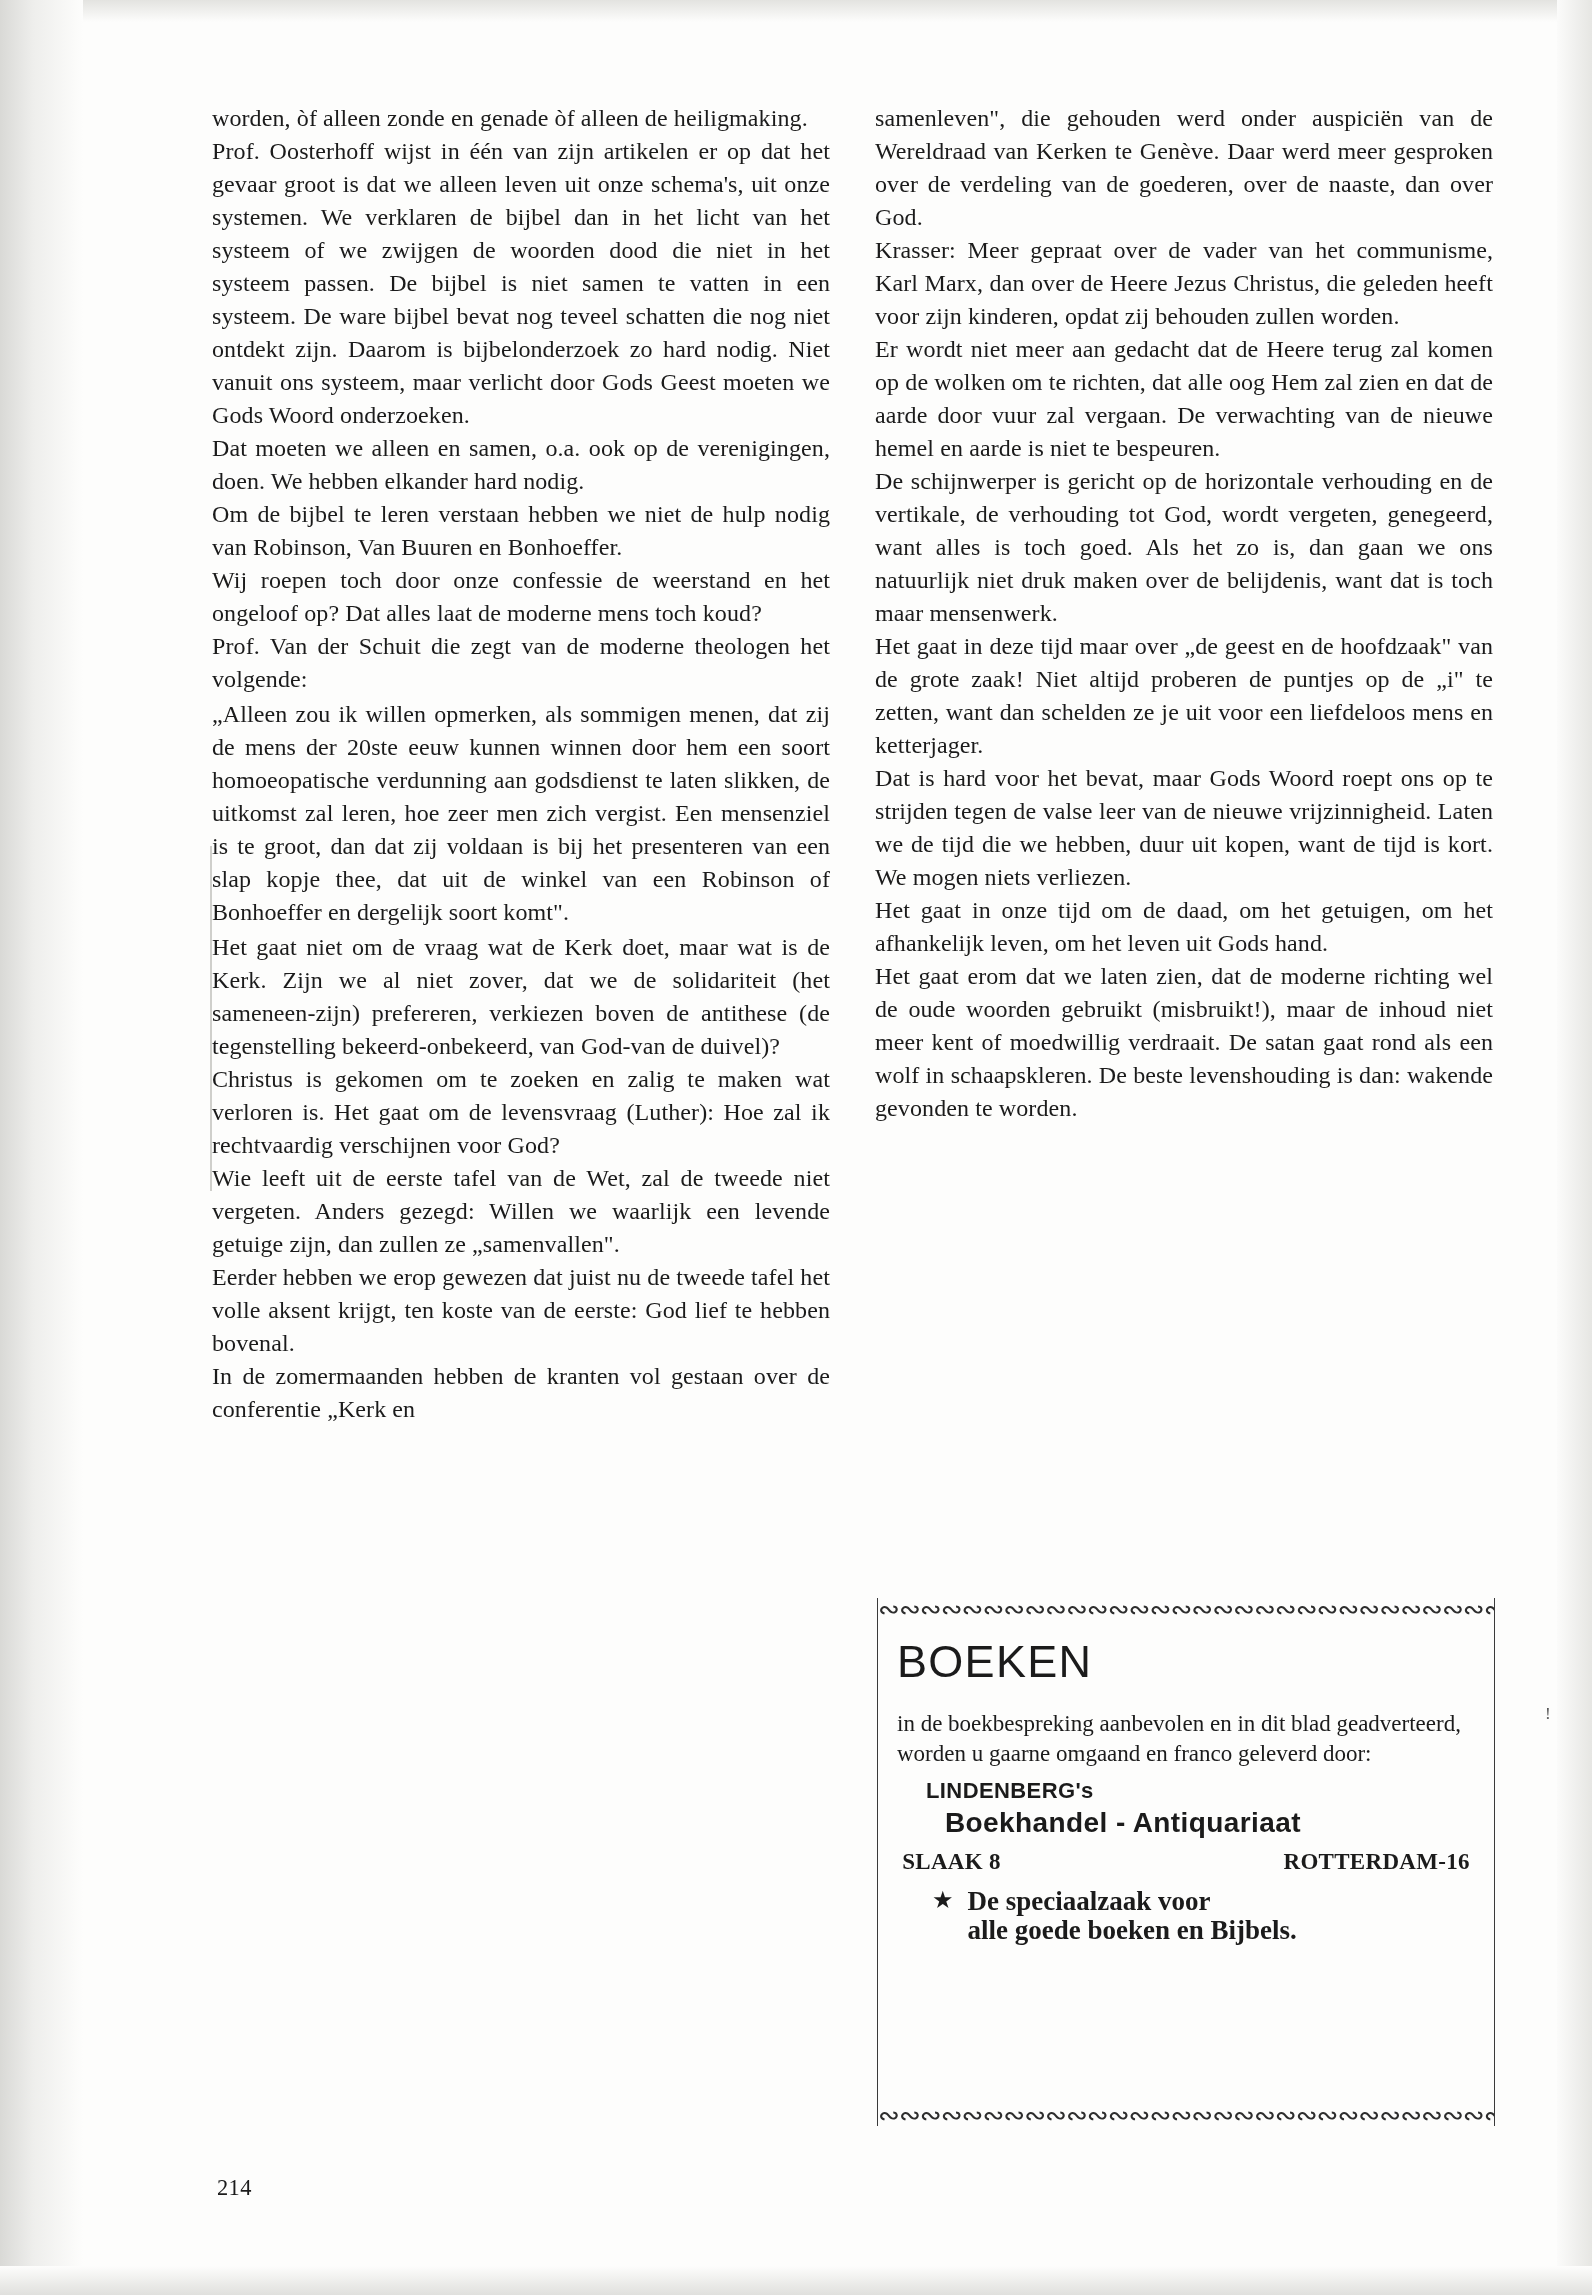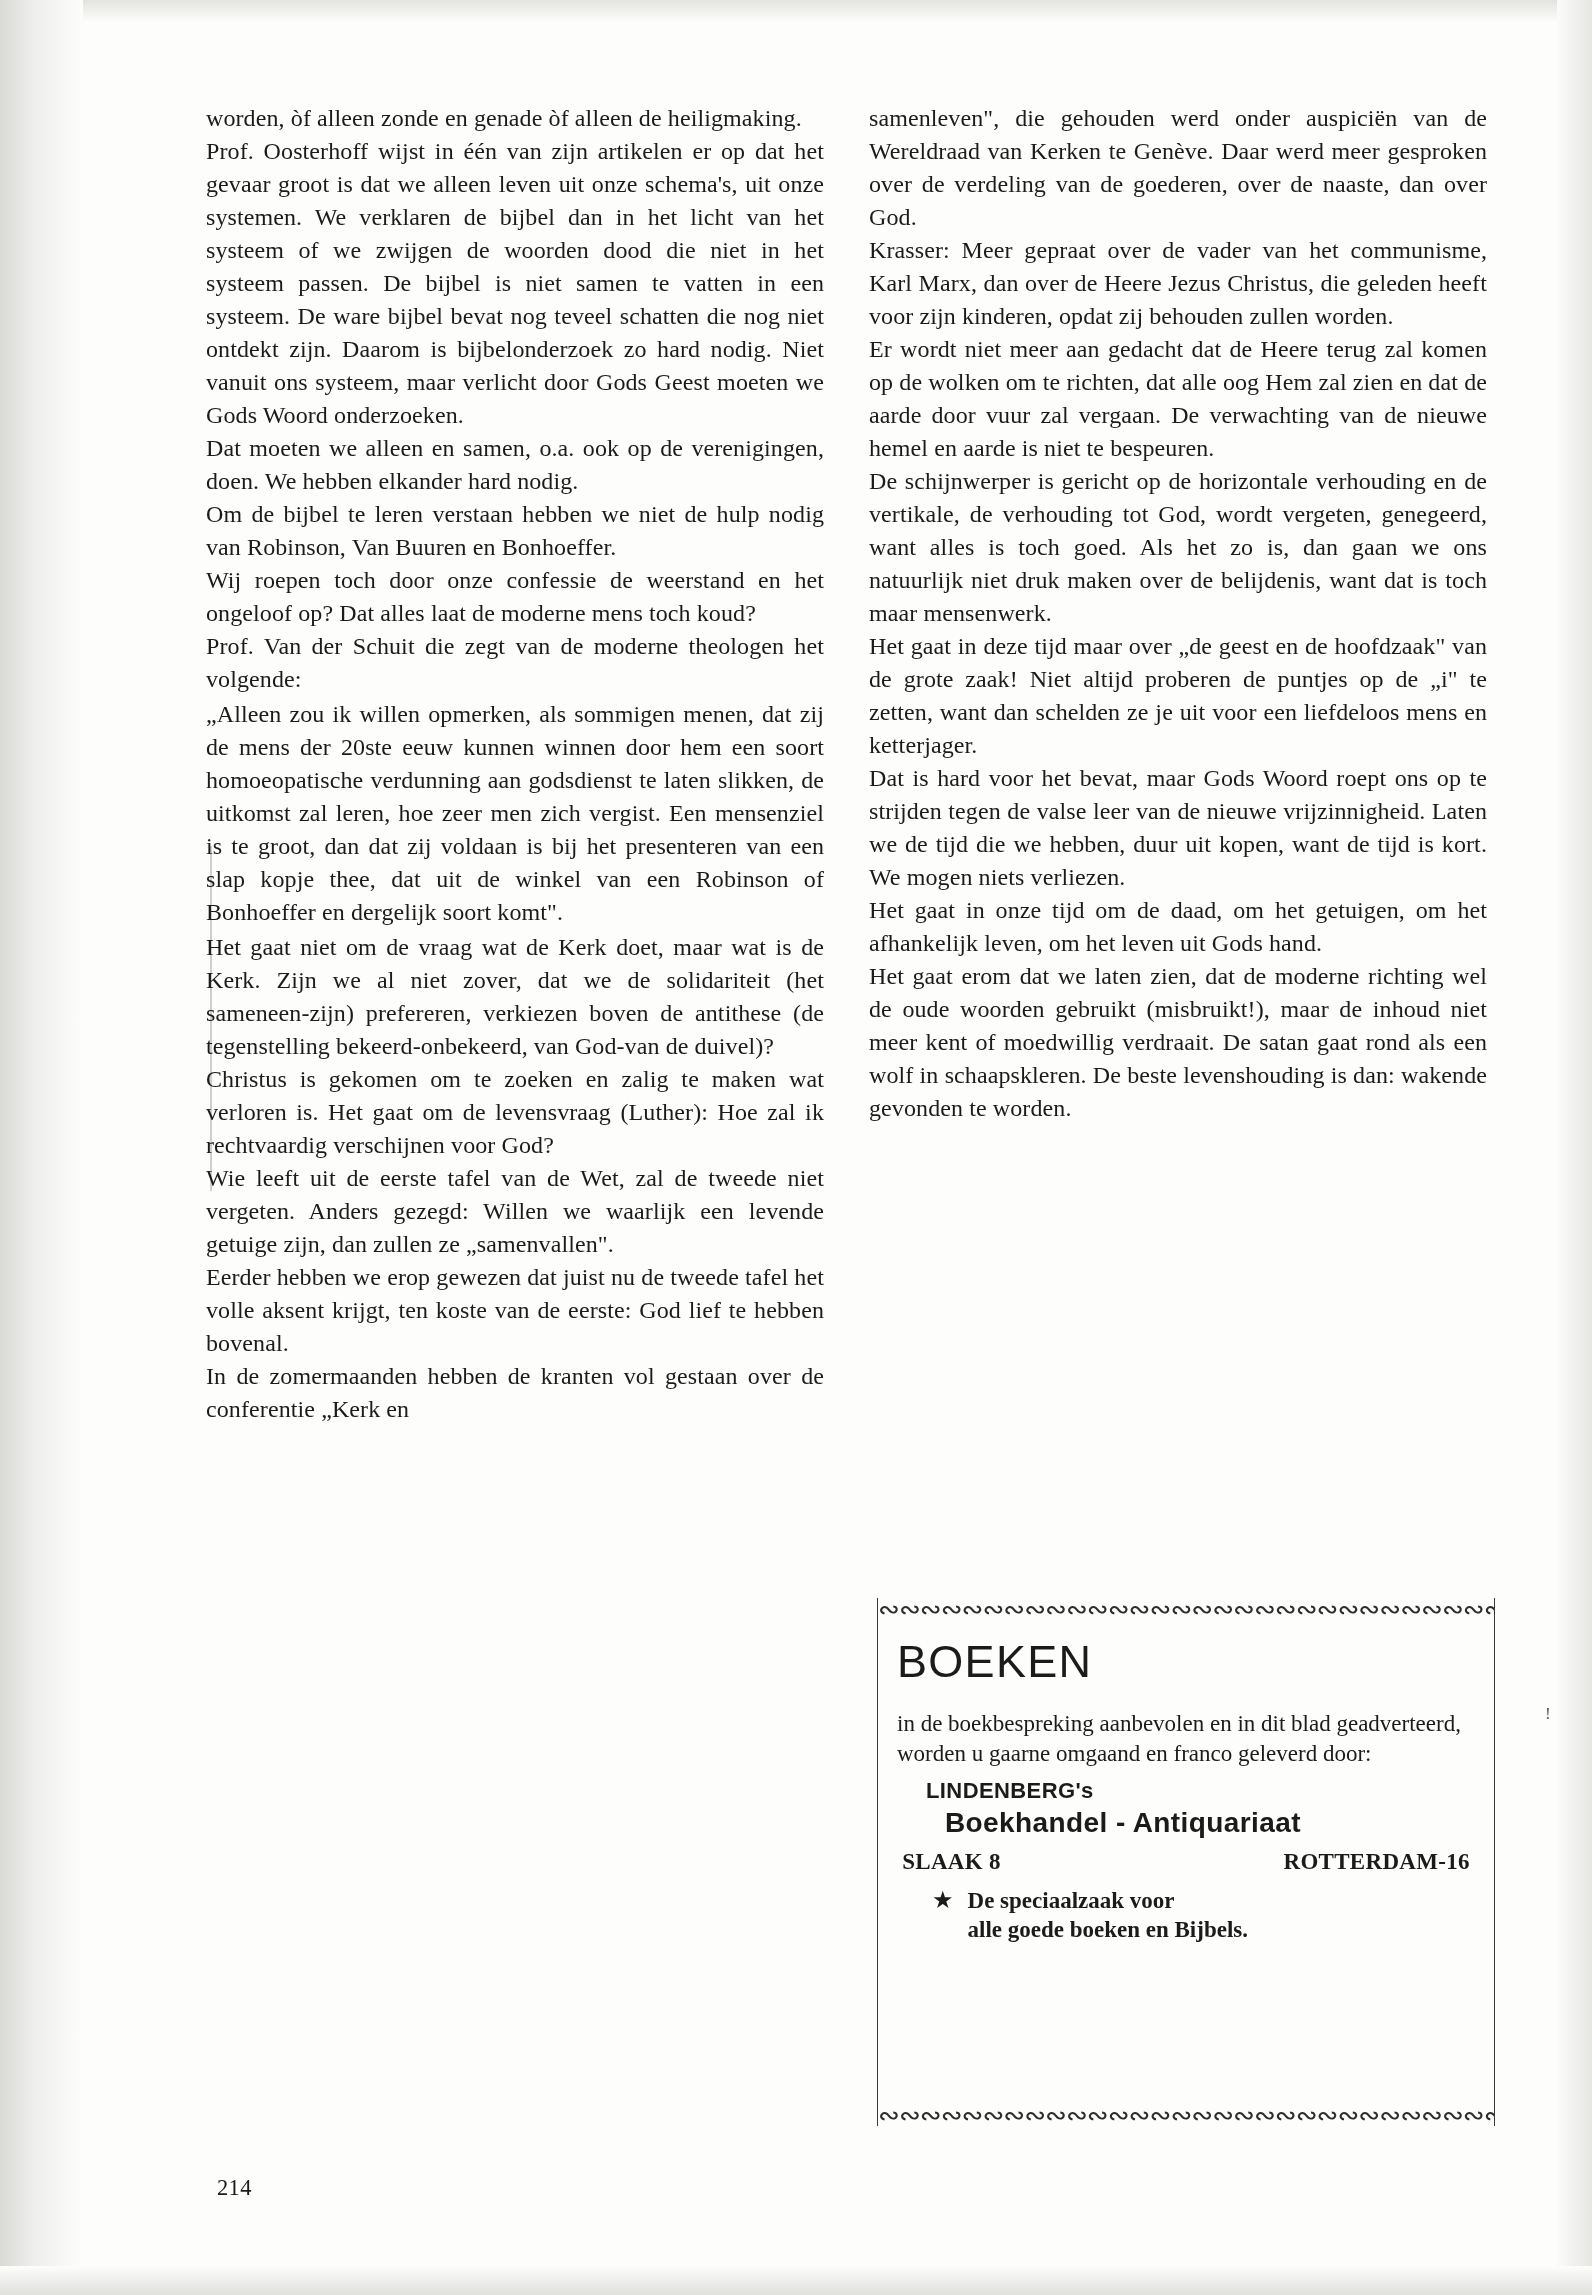--- a/index.html
+++ b/index.html
@@ -49,21 +49,21 @@
     position: absolute;
     left: 210px;
     top: 846px;
     width: 1.7px;
     height: 345px;
     background: #cfcfcb;
   }
 
   .columns {
     position: absolute;
-    left: 206px;
+    left: 212px;
     top: 102px;
     width: 1282px;
     display: flex;
     gap: 45px;
   }
   .col {
     width: 618px;
   }
   .col p {
     margin: 0;
@@ -163,21 +163,21 @@
     margin: 12px 0 0 35px;
     align-items: flex-start;
   }
   .ad-star {
     font-size: 24px;
     line-height: 26px;
   }
   .ad-star-text {
     font-family: "Liberation Serif", serif;
     font-weight: bold;
-    font-size: 23px;
+    font-size: 27px;
     line-height: 28.5px;
   }
   .ad-wave-bottom {
     position: absolute;
     bottom: 0;
     left: 0;
     right: 0;
   }
   .tick-mark {
     position: absolute;

